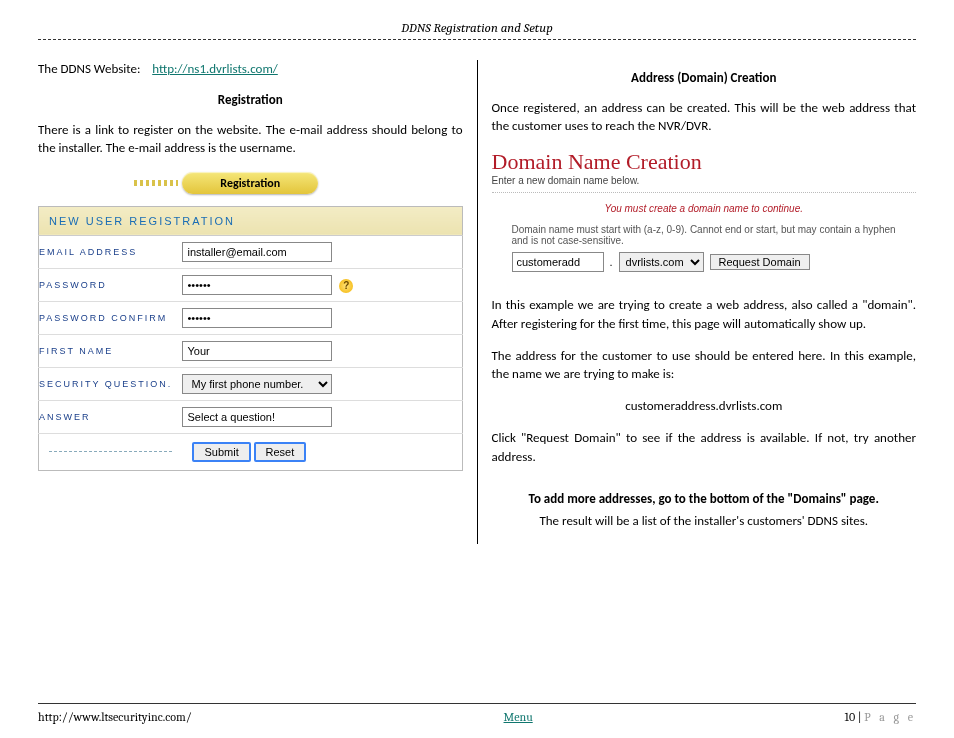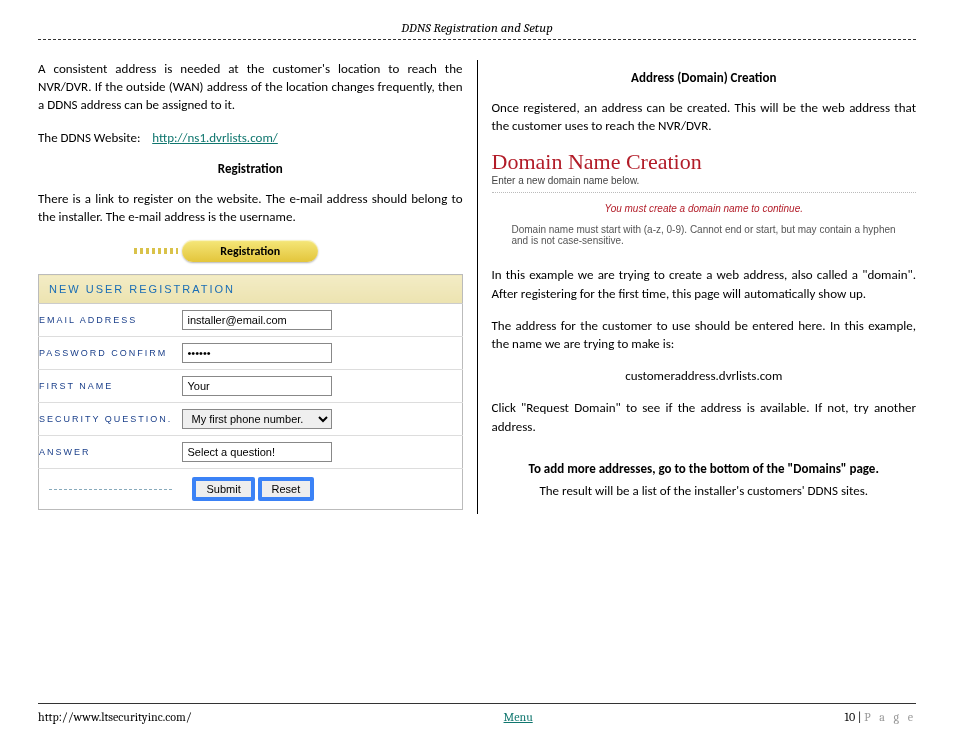--- a/index.html
+++ b/index.html
@@ -92,21 +92,21 @@
     background: radial-gradient(circle, #ffe27a, #f3b300);
     color:#6b4a00; font-weight:bold; text-align:center; line-height:14px;
     font-size:10px; margin-left:4px; vertical-align:middle;
   }
   .form-btns td { padding:8px 10px; }
   .btn {
     font-family: Arial, sans-serif;
     font-size: 11px;
     padding: 2px 10px;
     background: #eee;
-    border: 4px solid #3b82f6;
+    border: 2px solid #3b82f6;
     border-radius: 2px;
   }
   .glitch { border-top:1px dashed #8ab; height:3px; margin-top:2px; }
 
   .dn-title { font-family: Georgia, serif; color:#b21c28; font-size:22px; margin-top:8px; }
   .dn-sub { font-family: Arial,sans-serif; font-size:10px; color:#444; margin-bottom:6px; }
   .dotrule { border:none; border-top:1px dotted #bbb; margin:4px 0 8px; }
   .warn { color:#b21c28; font-style:italic; text-align:center; font-family: Arial,sans-serif; font-size:10px; margin:10px 0; }
   .hint { font-family: Arial,sans-serif; font-size:10px; color:#555; padding:0 20px 6px; }
   .dom-row { padding:0 20px 10px; display:flex; align-items:center; gap:6px; font-family:Arial,sans-serif; font-size:11px; }
@@ -125,21 +125,20 @@
 </style>
 </head>
 <body>
 
 <div class="header">DDNS Registration and Setup</div>
 <hr class="dashline">
 
 <div class="columns">
 
   <div class="col col-left">
-    <p class="para">A consistent address is needed at the customer's location to reach the NVR/DVR.  If the outside (WAN) address of the location changes frequently, then a DDNS address can be assigned to it.</p>
     <p class="para">
       <span>The DDNS Website:</span>&nbsp;&nbsp;&nbsp;
       <a class="link">http://ns1.dvrlists.com/</a>
     </p>
     <p class="section-head">Registration</p>
     <p class="para">There is a link to register on the website.  The e-mail address should belong to the installer.  The e-mail address is the username.</p>
 
     <div class="reg-btn-wrap">
       <span class="reg-btn">Registration</span>
     </div>
@@ -147,20 +146,27 @@
     <table class="form-tbl">
       <tbody>
           <tr>
             <th colspan="2">NEW USER REGISTRATION</th>
           </tr>
       <tr>
         <td class="label">EMAIL ADDRESS</td>
         <td><input type="text" value="installer@email.com" style=""></td>
       </tr>
       <tr>
+        <td class="label">PASSWORD</td>
+        <td>
+          <input type="text" value="••••••" style="">
+          <span class="help-ico">?</span>
+        </td>
+      </tr>
+      <tr>
         <td class="label">PASSWORD CONFIRM</td>
         <td><input type="text" value="••••••" style=""></td>
       </tr>
       <tr>
         <td class="label">FIRST NAME</td>
         <td><input type="text" value="Your" style=""></td>
       </tr>
       <tr>
         <td class="label">SECURITY QUESTION.</td>
         <td>
@@ -189,20 +195,28 @@
   <div class="col col-right">
     <p class="section-head">Address (Domain) Creation</p>
     <p class="para">Once registered, an address can be created.  This will be the web address that the customer uses to reach the NVR/DVR.</p>
 
     <div>
       <div class="dn-title">Domain Name Creation</div>
       <div class="dn-sub">Enter a new domain name below.</div>
       <hr class="dotrule">
       <div class="warn">You must create a domain name to continue.</div>
       <div class="hint">Domain name must start with (a-z, 0-9). Cannot end or start, but may contain a hyphen and is not case-sensitive.</div>
+      <div class="dom-row">
+        <input type="text" value="customeradd" style="">
+        <span>.</span>
+        <select>
+          <option>dvrlists.com</option>
+        </select>
+        <button>Request Domain</button>
+      </div>
     </div>
 
     <p class="para" style="margin-top:14px">In this example we are trying to create a web address, also called a "domain".  After registering for the first time, this page will automatically show up.</p>
     <p class="para">The address for the customer to use should be entered here.  In this example, the name we are trying to make is:</p>
     <p class="para center">customeraddress.dvrlists.com</p>
     <p class="para">Click "Request Domain" to see if the address is available.  If not, try another address.</p>
 
     <p class="para center bold" style="margin-top:24px; margin-bottom:4px;">To add more addresses, go to the bottom of the "Domains" page.</p>
     <p class="para center" style="margin-top:0">The result will be a list of the installer's customers' DDNS sites.</p>
   </div>

